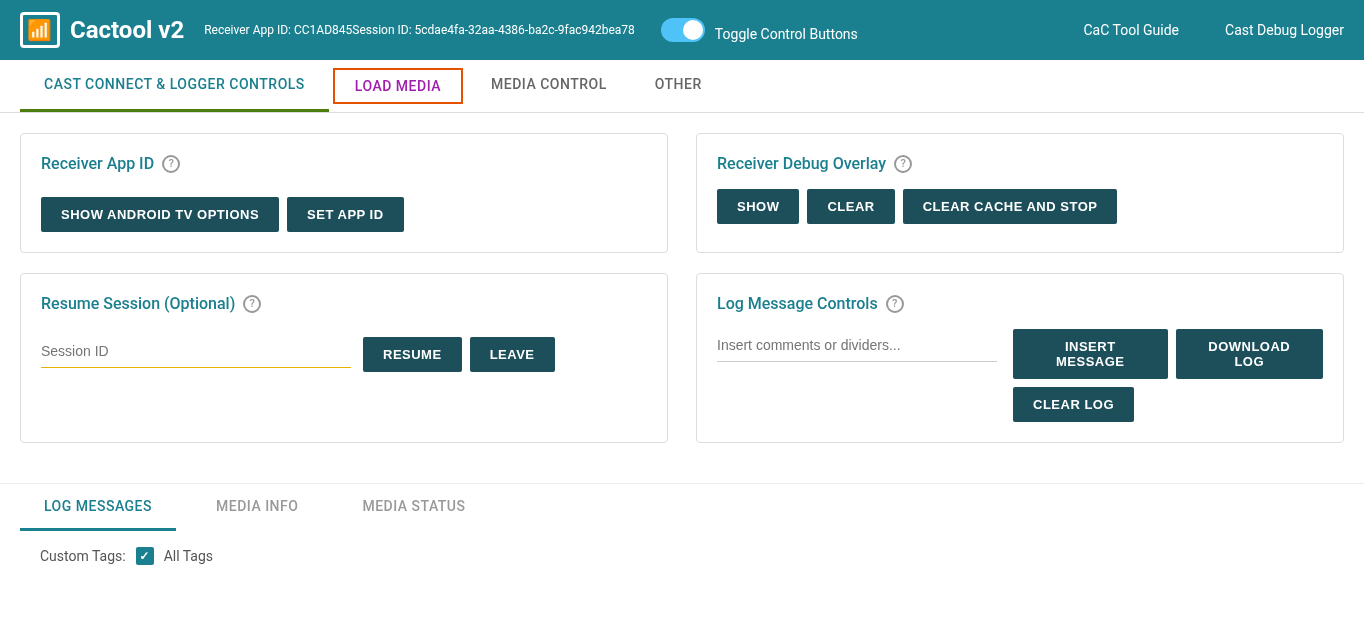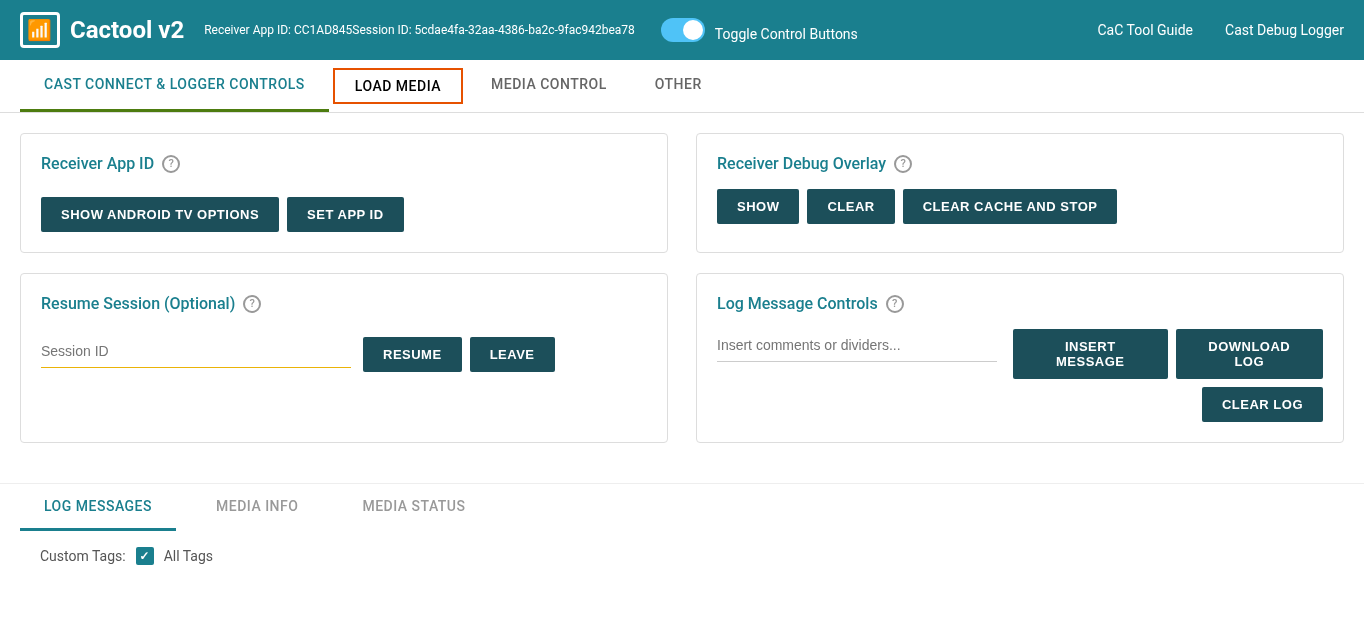--- a/index.html
+++ b/index.html
@@ -70,21 +70,21 @@
       top: 2px;
       right: 2px;
     }
     .toggle-label {
       font-size: 14px;
       color: #fff;
     }
     .header-nav {
       margin-left: auto;
       display: flex;
-      gap: 32px;
+      gap: 46px;
     }
     .header-nav a {
       color: #fff;
       text-decoration: none;
       font-size: 14px;
     }
 
     
     .tabs {
       display: flex;
@@ -100,21 +100,21 @@
       text-transform: uppercase;
       letter-spacing: 0.5px;
       border-bottom: 3px solid transparent;
       font-weight: 500;
     }
     .tab.active {
       color: #1a7f8e;
       border-bottom: 3px solid #4d7c0f;
     }
     .tab.highlighted {
-      color: #000000;
+      color: #a21caf;
       border: 2px solid #e65100;
       margin: 8px 4px;
       padding: 8px 20px;
       border-bottom: 2px solid #e65100;
     }
 
     
     .main-content {
       padding: 20px;
       background: #fff;
@@ -260,21 +260,20 @@
     .card-content-row {
       display: flex;
       align-items: flex-end;
       gap: 12px;
     }
 
     .log-controls-right {
       display: flex;
       flex-direction: column;
       gap: 8px;
-      align-items: flex-end;
       margin-left: auto;
     }
 
     .btn-row {
       display: flex;
       gap: 8px;
     }
   </style>
 </head>
 <body>

